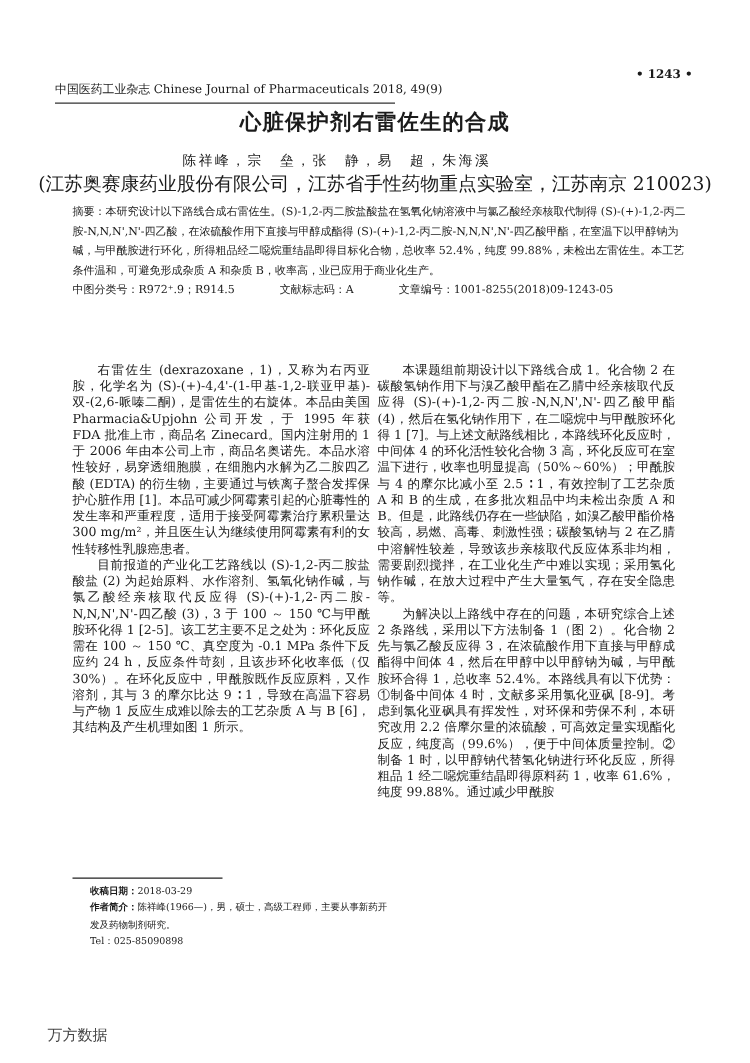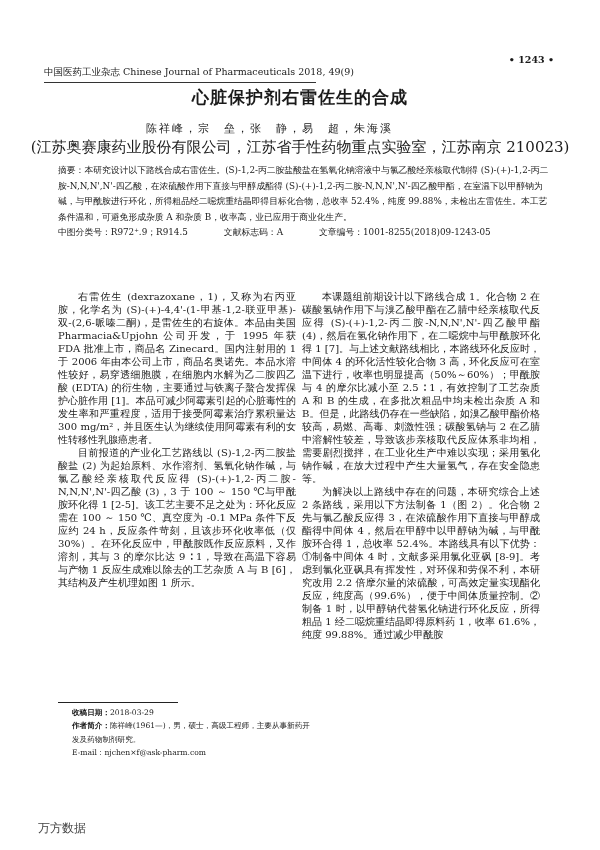--- a/index.html
+++ b/index.html
@@ -92,20 +92,20 @@
   <p>本课题组前期设计以下路线合成 1。化合物 2 在碳酸氢钠作用下与溴乙酸甲酯在乙腈中经亲核取代反应得 (S)-(+)-1,2-丙二胺-N,N,N',N'-四乙酸甲酯 (4)，然后在氢化钠作用下，在二噁烷中与甲酰胺环化得 1 [7]。与上述文献路线相比，本路线环化反应时，中间体 4 的环化活性较化合物 3 高，环化反应可在室温下进行，收率也明显提高（50%～60%）；甲酰胺与 4 的摩尔比减小至 2.5 ∶ 1，有效控制了工艺杂质 A 和 B 的生成，在多批次粗品中均未检出杂质 A 和 B。但是，此路线仍存在一些缺陷，如溴乙酸甲酯价格较高，易燃、高毒、刺激性强；碳酸氢钠与 2 在乙腈中溶解性较差，导致该步亲核取代反应体系非均相，需要剧烈搅拌，在工业化生产中难以实现；采用氢化钠作碱，在放大过程中产生大量氢气，存在安全隐患等。</p>
   <p>为解决以上路线中存在的问题，本研究综合上述 2 条路线，采用以下方法制备 1（图 2）。化合物 2 先与氯乙酸反应得 3，在浓硫酸作用下直接与甲醇成酯得中间体 4，然后在甲醇中以甲醇钠为碱，与甲酰胺环合得 1，总收率 52.4%。本路线具有以下优势：①制备中间体 4 时，文献多采用氯化亚砜 [8-9]。考虑到氯化亚砜具有挥发性，对环保和劳保不利，本研究改用 2.2 倍摩尔量的浓硫酸，可高效定量实现酯化反应，纯度高（99.6%），便于中间体质量控制。②制备 1 时，以甲醇钠代替氢化钠进行环化反应，所得粗品 1 经二噁烷重结晶即得原料药 1，收率 61.6%，纯度 99.88%。通过减少甲酰胺</p>
 </div>
 
 <div class="footnote-rule"></div>
 <div class="footnotes">
   <div>
     <span class="lbl">收稿日期：</span><span>2018-03-29</span>
   </div>
   <div>
-    <span class="lbl">作者简介：</span><span>陈祥峰(1961—)，男，硕士，高级工程师，主要从事新药开发及药物制剂研究。</span>
+    <span class="lbl">作者简介：</span><span>陈祥峰(1966—)，男，硕士，高级工程师，主要从事新药开发及药物制剂研究。</span>
   </div>
   <div>
-    <span>E-mail：</span><span>njchen×f@ask-pharm.com</span>
+    <span>Tel：</span><span>025-85090898</span>
   </div>
 </div>
 
 <div class="watermark">万方数据</div>
 
 </body></html>

